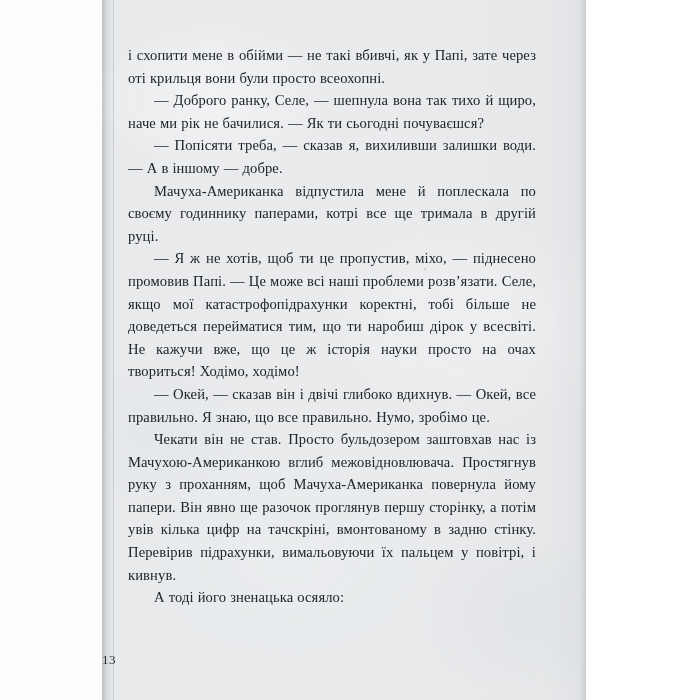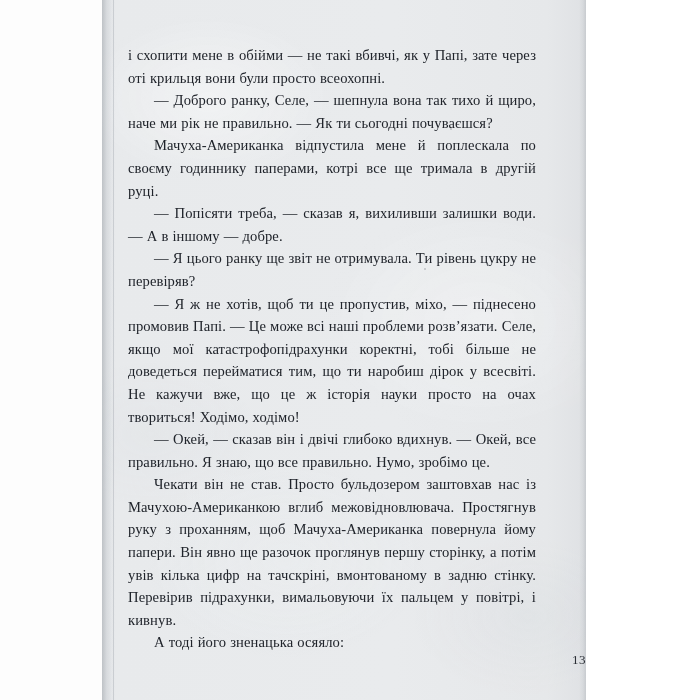--- a/index.html
+++ b/index.html
@@ -148,21 +148,21 @@
   #text-block p:last-of-type {
     text-align: left;
   }
 
   
   #page-folio {
     position: absolute;
     left: 0;
     right: 0;
     top: 652px;
-    text-align: right;
+    text-align: left;
     font-size: 13.2px;
     color: #2a2e35;
     letter-spacing: 0.4px;
   }
 
   
   .scan-speck {
     position: absolute;
     background: rgba(120,126,132,0.40);
     border-radius: 50%;
@@ -182,24 +182,23 @@
     <div id="paper-grain"></div>
     <div id="gutter-shadow"></div>
     <div id="gutter-fold-line"></div>
     <div id="page-edge-shadow"></div>
 
     <span class="scan-speck" style="left:348px; top:128px; width:2px; height:2px;"></span>
     <span class="scan-speck" style="left:322px; top:268px; width:2px; height:2px;"></span>
 
     <div id="text-block">
       <p class="continuation">і схопити мене в обійми — не такі вбивчі, як у Папі, зате через оті крильця вони були просто всеохопні.</p>
-      <p>— Доброго ранку, Селе, — шепнула вона так тихо й щиро, наче ми рік не правильно. — Як ти сьогодні почуваєшся?</p>
+      <p>— Доброго ранку, Селе, — шепнула вона так тихо й щиро, наче ми рік не бачилися. — Як ти сьогодні почуваєшся?</p>
+      <p>— Попісяти треба, — сказав я, вихиливши залишки води. — А в іншому — добре.</p>
       <p>Мачуха-Американка відпустила мене й поплескала по своєму годиннику паперами, котрі все ще тримала в другій руці.</p>
-      <p>— Попісяти треба, — сказав я, вихиливши залишки води. — А в іншому — добре.</p>
-      <p>— Я цього ранку ще звіт не отримувала. Ти рівень цукру не перевіряв?</p>
       <p>— Я ж не хотів, щоб ти це пропустив, міхо, — піднесено промовив Папі. — Це може всі наші проблеми розв’язати. Селе, якщо мої катастрофопідрахунки коректні, тобі біль­ше не доведеться перейматися тим, що ти наробиш дірок у всесвіті. Не кажучи вже, що це ж історія науки просто на очах твориться! Ходімо, ходімо!</p>
       <p>— Окей, — сказав він і двічі глибоко вдихнув. — Окей, все правильно. Я знаю, що все правильно. Нумо, зробімо це.</p>
       <p>Чекати він не став. Просто бульдозером заштовхав нас із Мачухою-Американкою вглиб межовідновлювача. Про­стягнув руку з проханням, щоб Мачуха-Американка по­вернула йому папери. Він явно ще разочок проглянув першу сторінку, а потім увів кілька цифр на тачскріні, вмонтова­ному в задню стінку. Перевірив підрахунки, вимальовуючи їх пальцем у повітрі, і кивнув.</p>
       <p>А тоді його зненацька осяяло:</p>
     </div>
 
     <div id="page-folio">13</div>
 
   </div>
 </div>

